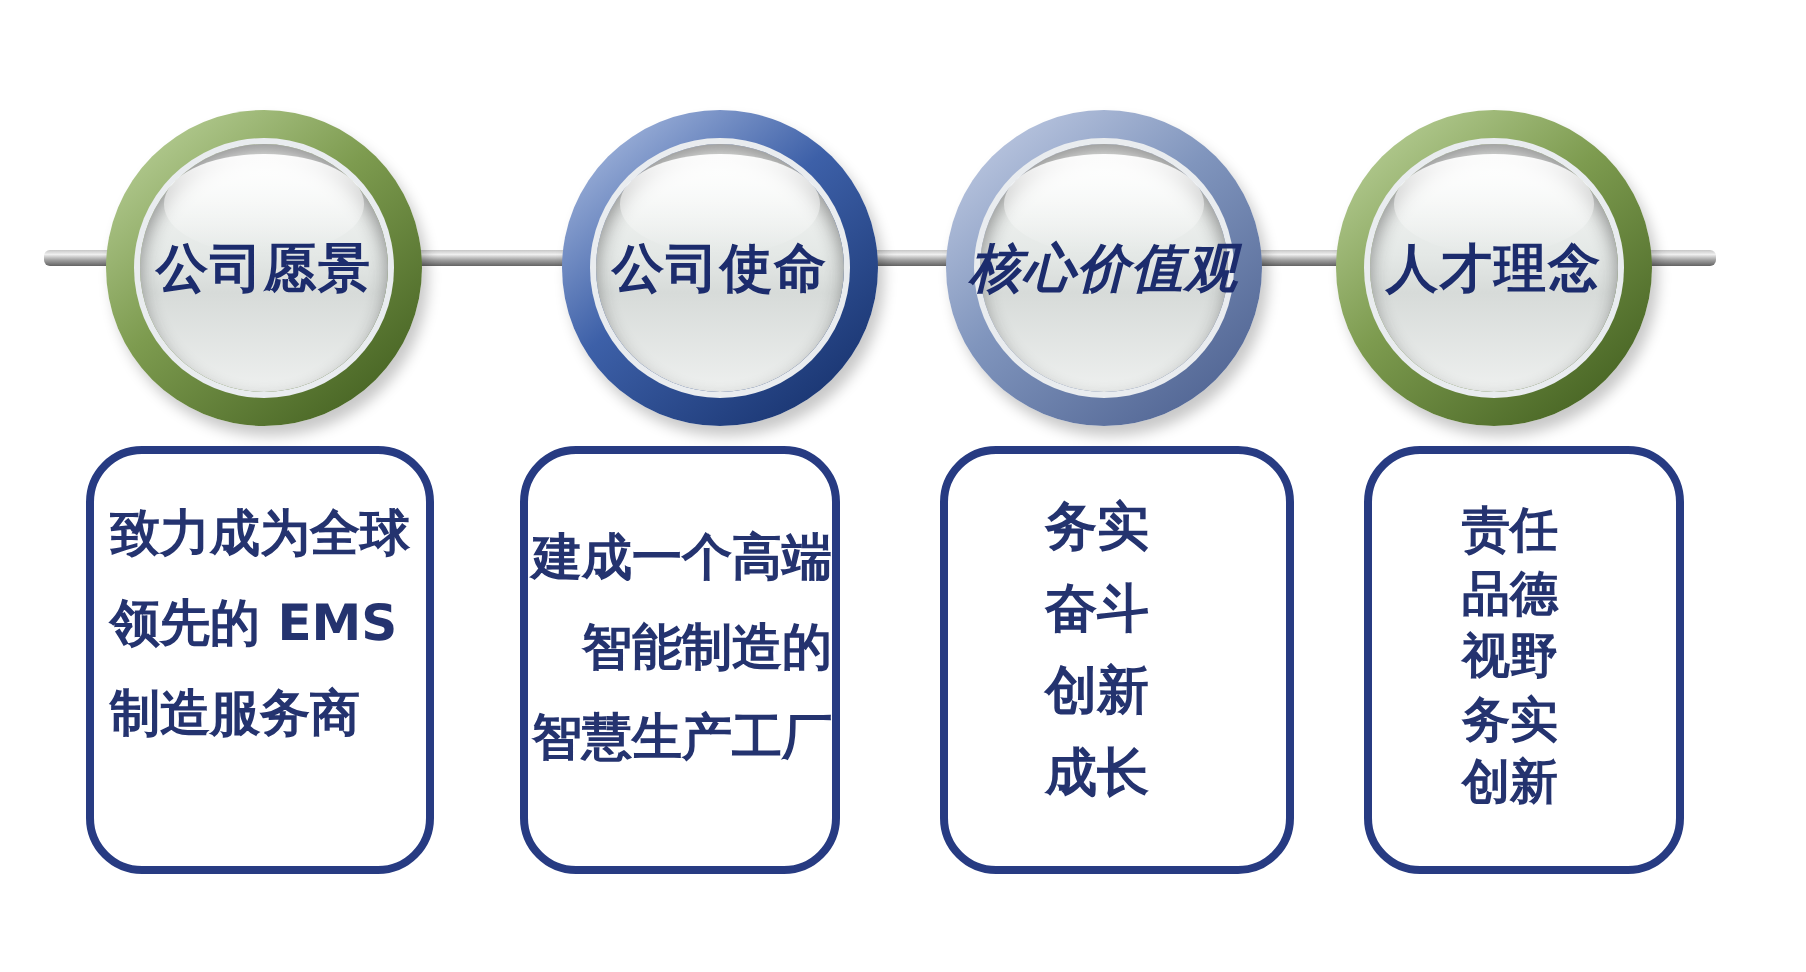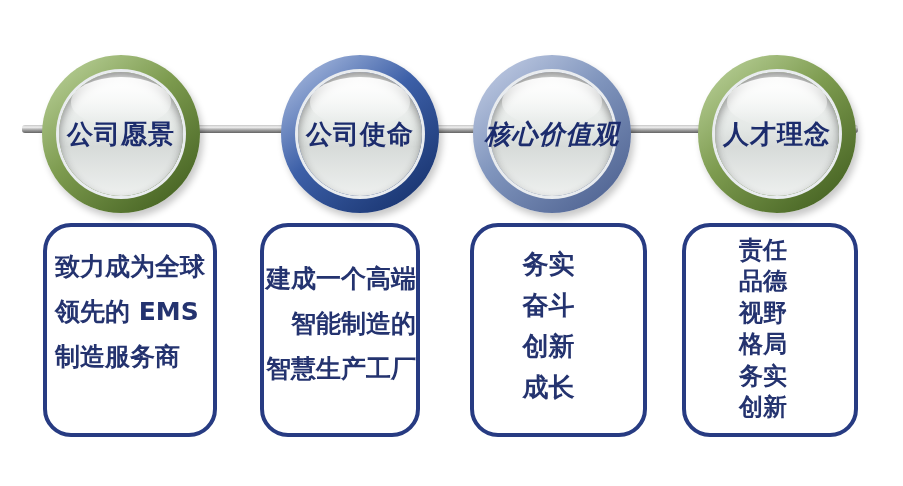--- a/index.html
+++ b/index.html
@@ -36,24 +36,24 @@
     height: 158px;
     border-radius: 50%;
     z-index: 2;
     background: linear-gradient(140deg, var(--light) 6%, var(--mid) 45%, var(--dark) 94%);
     box-shadow: 3px 5px 7px rgba(0,0,0,0.22);
   }
   .green { --light:#b9d098; --mid:#7d9b4f; --dark:#425f1f; }
   .blue  { --light:#a9bbdf; --mid:#3d60a8; --dark:#16316c; }
   .steel { --light:#c0cbe3; --mid:#8095bd; --dark:#4d6190; }
 
-  .c1 { left: 42px; }
+  .c1 { left: 53px; }
   .c2 { left: 281px; }
   .c3 { left: 473px; font-style: italic; }
-  .c4 { left: 698px; }
+  .c4 { left: 668px; }
 
   .disc {
     position: absolute;
     inset: 17px;
     border-radius: 50%;
     background: linear-gradient(to bottom, #fbfcfb 0%, #e4e8e6 45%, #d7dbd9 60%, #eef0ef 100%);
     box-shadow: 0 0 0 3px #e9ecef, inset 0 5px 9px rgba(30,30,30,0.45);
   }
   .disc::before {
     content: "";
@@ -93,21 +93,21 @@
     justify-content: center;
     color: #24336f;
     font-weight: bold;
     z-index: 2;
   }
   .box-line { white-space: nowrap; }
 
   .b1 { left: 43px;  width: 174px; padding: 0 0 38px 8px;  font-size: 25px; line-height: 45px; }
   .b2 { left: 260px; width: 160px; padding: 0 0 14px 8px;  font-size: 25px; line-height: 45px; align-items: flex-end; }
   .b3 { left: 470px; width: 177px; padding: 0 20px 8px 0;  font-size: 26px; line-height: 41px; text-align: center; }
-  .b4 { left: 682px; width: 176px; padding: 0 14px 2px 0;     font-size: 24px; line-height: 31.5px; text-align: center; }
+  .b4 { left: 682px; width: 160px; padding: 0 14px 2px 0;     font-size: 24px; line-height: 31.5px; text-align: center; }
 </style>
 </head>
 <body>
 
 <div class="stage">
 
   <div class="bar"></div>
 
   <div class="circle green c1">
     <div class="disc"></div>
@@ -145,18 +145,17 @@
     <div class="box-line">务实</div>
     <div class="box-line">奋斗</div>
     <div class="box-line">创新</div>
     <div class="box-line">成长</div>
   </div>
 
   <div class="box b4">
     <div class="box-line">责任</div>
     <div class="box-line">品德</div>
     <div class="box-line">视野</div>
-    <div class="box-line">格局</div>
     <div class="box-line">务实</div>
     <div class="box-line">创新</div>
   </div>
 
 </div>
 
 </body></html>

